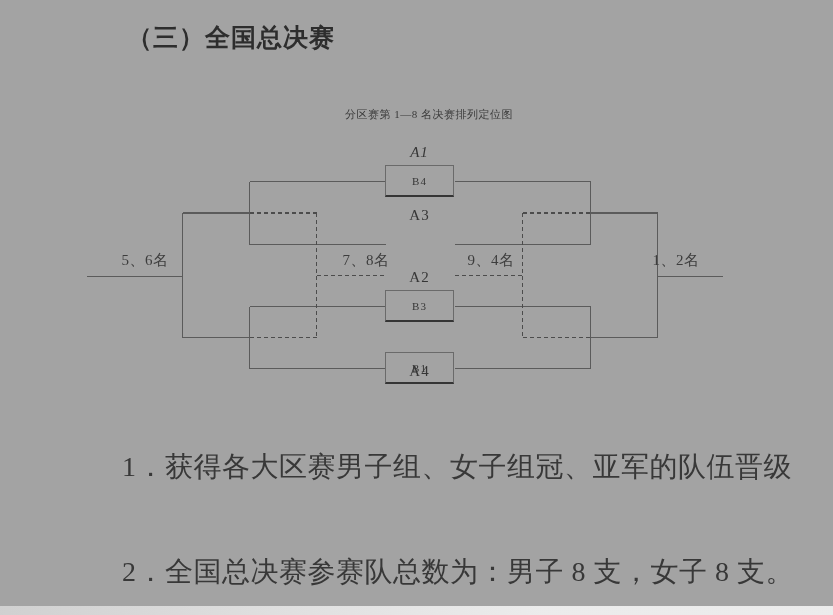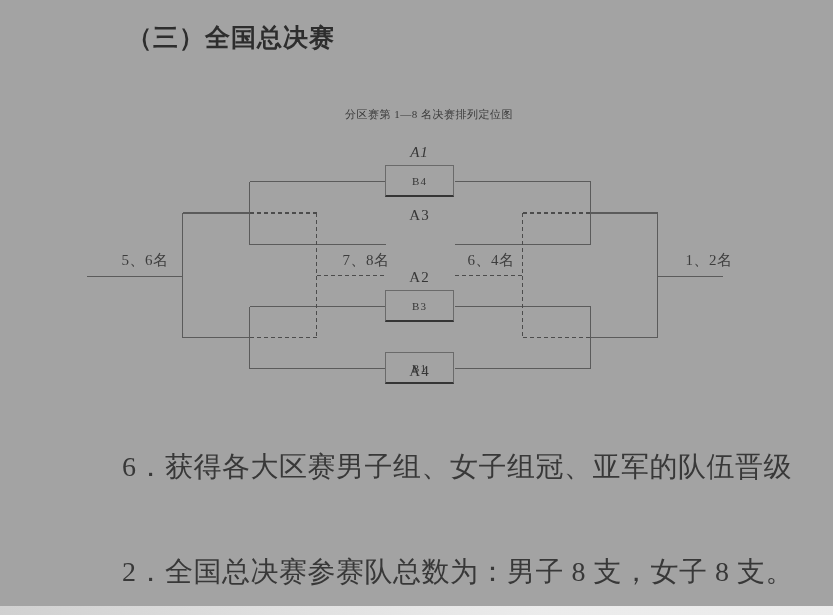--- a/index.html
+++ b/index.html
@@ -112,21 +112,21 @@
 
   <div class="match" style="top:330px;height:54px;">
     <div class="team-a" style="top:0;margin-top:32px;">A4</div>
     <div class="match-box" style="top:22px;">
       <span class="team-b">B1</span>
     </div>
   </div>
 
   <div class="place-label" style="left:145px;">5、6名</div>
   <div class="place-label" style="left:366px;">7、8名</div>
-  <div class="place-label" style="left:491px;">6、4名</div>
-  <div class="place-label" style="left:709px;">1、2名</div>
+  <div class="place-label" style="left:491px;">9、4名</div>
+  <div class="place-label" style="left:676px;">1、2名</div>
 
-  <div class="body-line" style="left:122px;top:450px;">6．获得各大区赛男子组、女子组冠、亚军的队伍晋级</div>
+  <div class="body-line" style="left:122px;top:450px;">1．获得各大区赛男子组、女子组冠、亚军的队伍晋级</div>
   <div class="body-line" style="left:122px;top:555px;">2．全国总决赛参赛队总数为：男子 8 支，女子 8 支。</div>
 
   <div class="scan-strip"></div>
 
 </div>
 
 </body></html>

